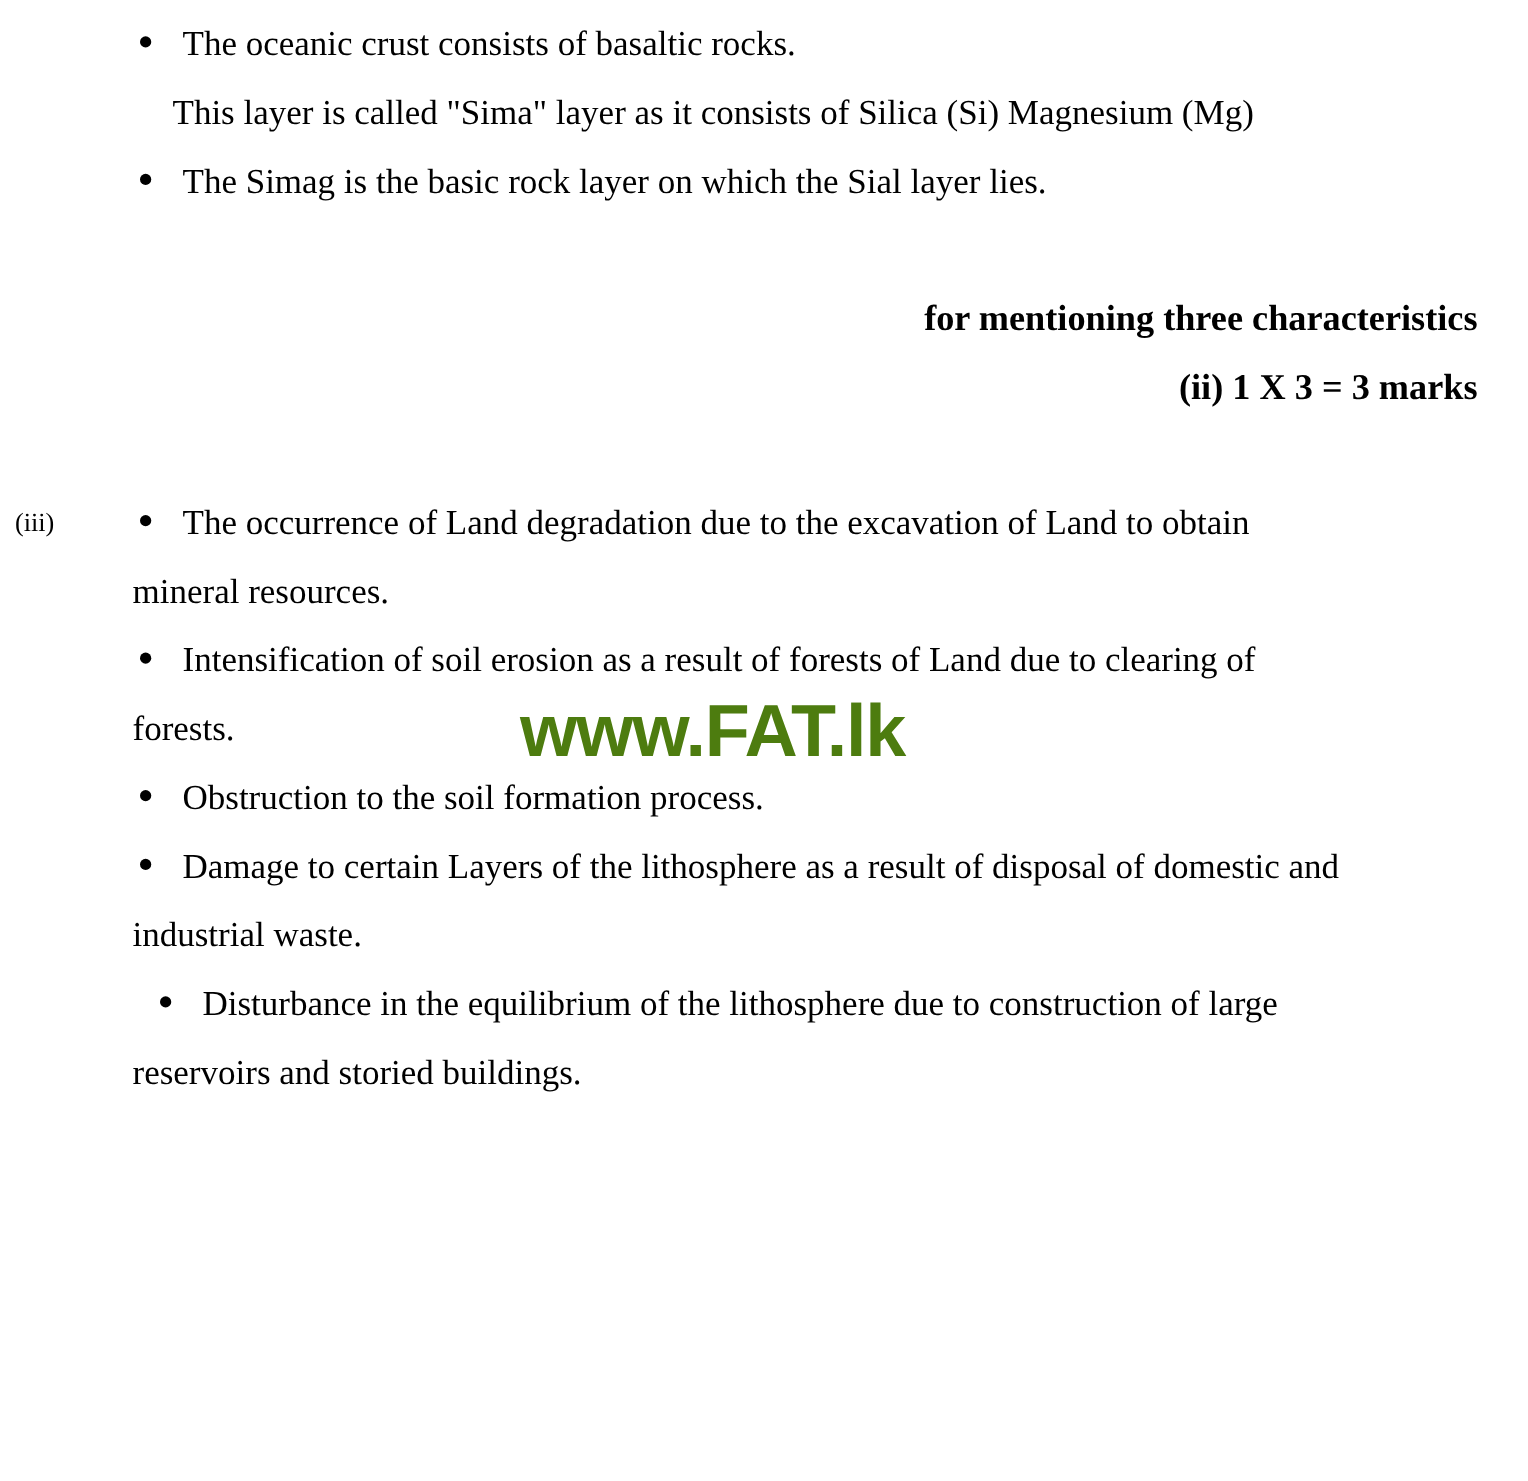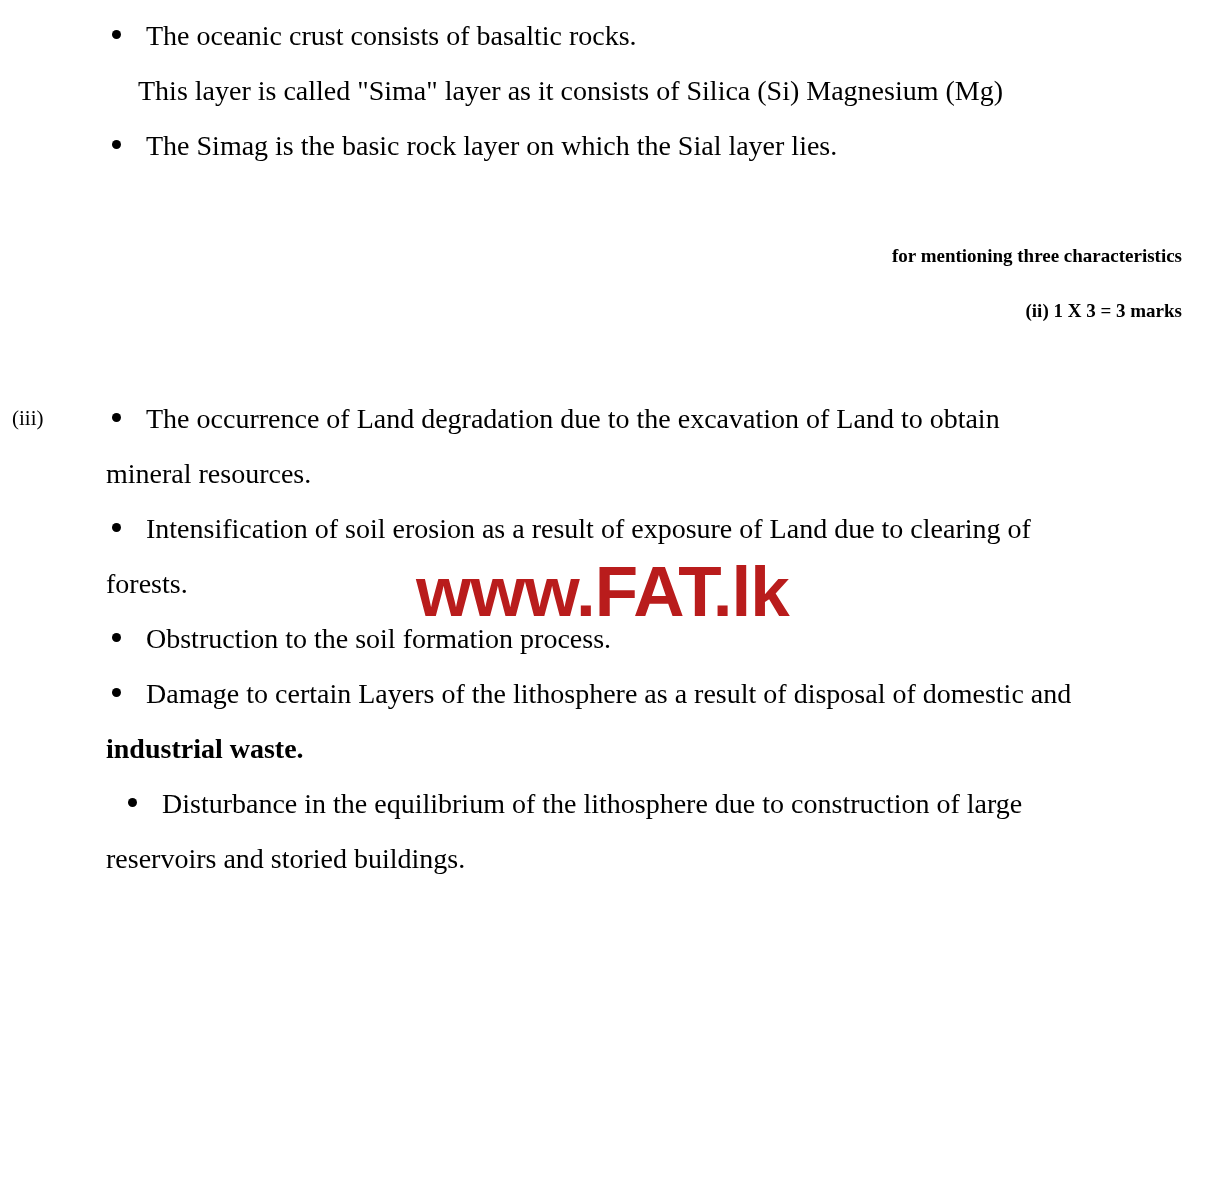--- a/index.html
+++ b/index.html
@@ -22,23 +22,23 @@
     height: 1185px;
   }
 
   
   .watermark {
     position: absolute;
     left: 416px;
     top: 551px;
     font-family: "Liberation Sans", "DejaVu Sans", sans-serif;
     font-weight: bold;
-    font-size: 71px;
+    font-size: 59px;
     letter-spacing: -1px;
-    color: #b91c1c;
+    color: #4d7c0f;
     white-space: nowrap;
     user-select: none;
     pointer-events: none;
     z-index: 0;
   }
 
   
   .block {
     position: absolute;
     z-index: 2;
@@ -72,21 +72,21 @@
   }
 
   .cont {
     white-space: nowrap;
   }
 
   .marks-block {
     position: absolute;
     text-align: right;
     font-weight: bold;
-    font-size: 19px;
+    font-size: 29px;
     line-height: 55px;
     z-index: 2;
     white-space: nowrap;
   }
 
   .roman-label {
     position: absolute;
     font-size: 21px;
     line-height: 55px;
     z-index: 2;
@@ -124,35 +124,35 @@
   <div class="block" style="left:112px; top:391px;">
 
     <div class="line bullet-row">
       <span class="bullet-dot"></span>
       <span class="bullet-text">The occurrence of Land degradation due to the excavation of Land to obtain</span>
     </div>
     <div class="line cont" style="margin-left:-6px;">mineral resources.</div>
 
     <div class="line bullet-row">
       <span class="bullet-dot"></span>
-      <span class="bullet-text">Intensification of soil erosion as a result of exposure of Land due to clearing of</span>
+      <span class="bullet-text">Intensification of soil erosion as a result of forests of Land due to clearing of</span>
     </div>
     <div class="line cont" style="margin-left:-6px;">forests.</div>
 
     <div class="line bullet-row">
       <span class="bullet-dot"></span>
       <span class="bullet-text">Obstruction to the soil formation process.</span>
     </div>
 
 
     <div class="line bullet-row">
       <span class="bullet-dot"></span>
       <span class="bullet-text">Damage to certain Layers of the lithosphere as a result of disposal of domestic and</span>
     </div>
-    <div class="line cont" style="margin-left:-6px;font-weight:bold;">industrial waste.</div>
+    <div class="line cont" style="margin-left:-6px;">industrial waste.</div>
 
     <div class="line bullet-row" style="padding-left:16px;">
       <span class="bullet-dot"></span>
       <span class="bullet-text">Disturbance in the equilibrium of the lithosphere due to construction of large</span>
     </div>
     <div class="line cont" style="margin-left:-6px;">reservoirs and storied buildings.</div>
   </div>
 
 
 </div>

